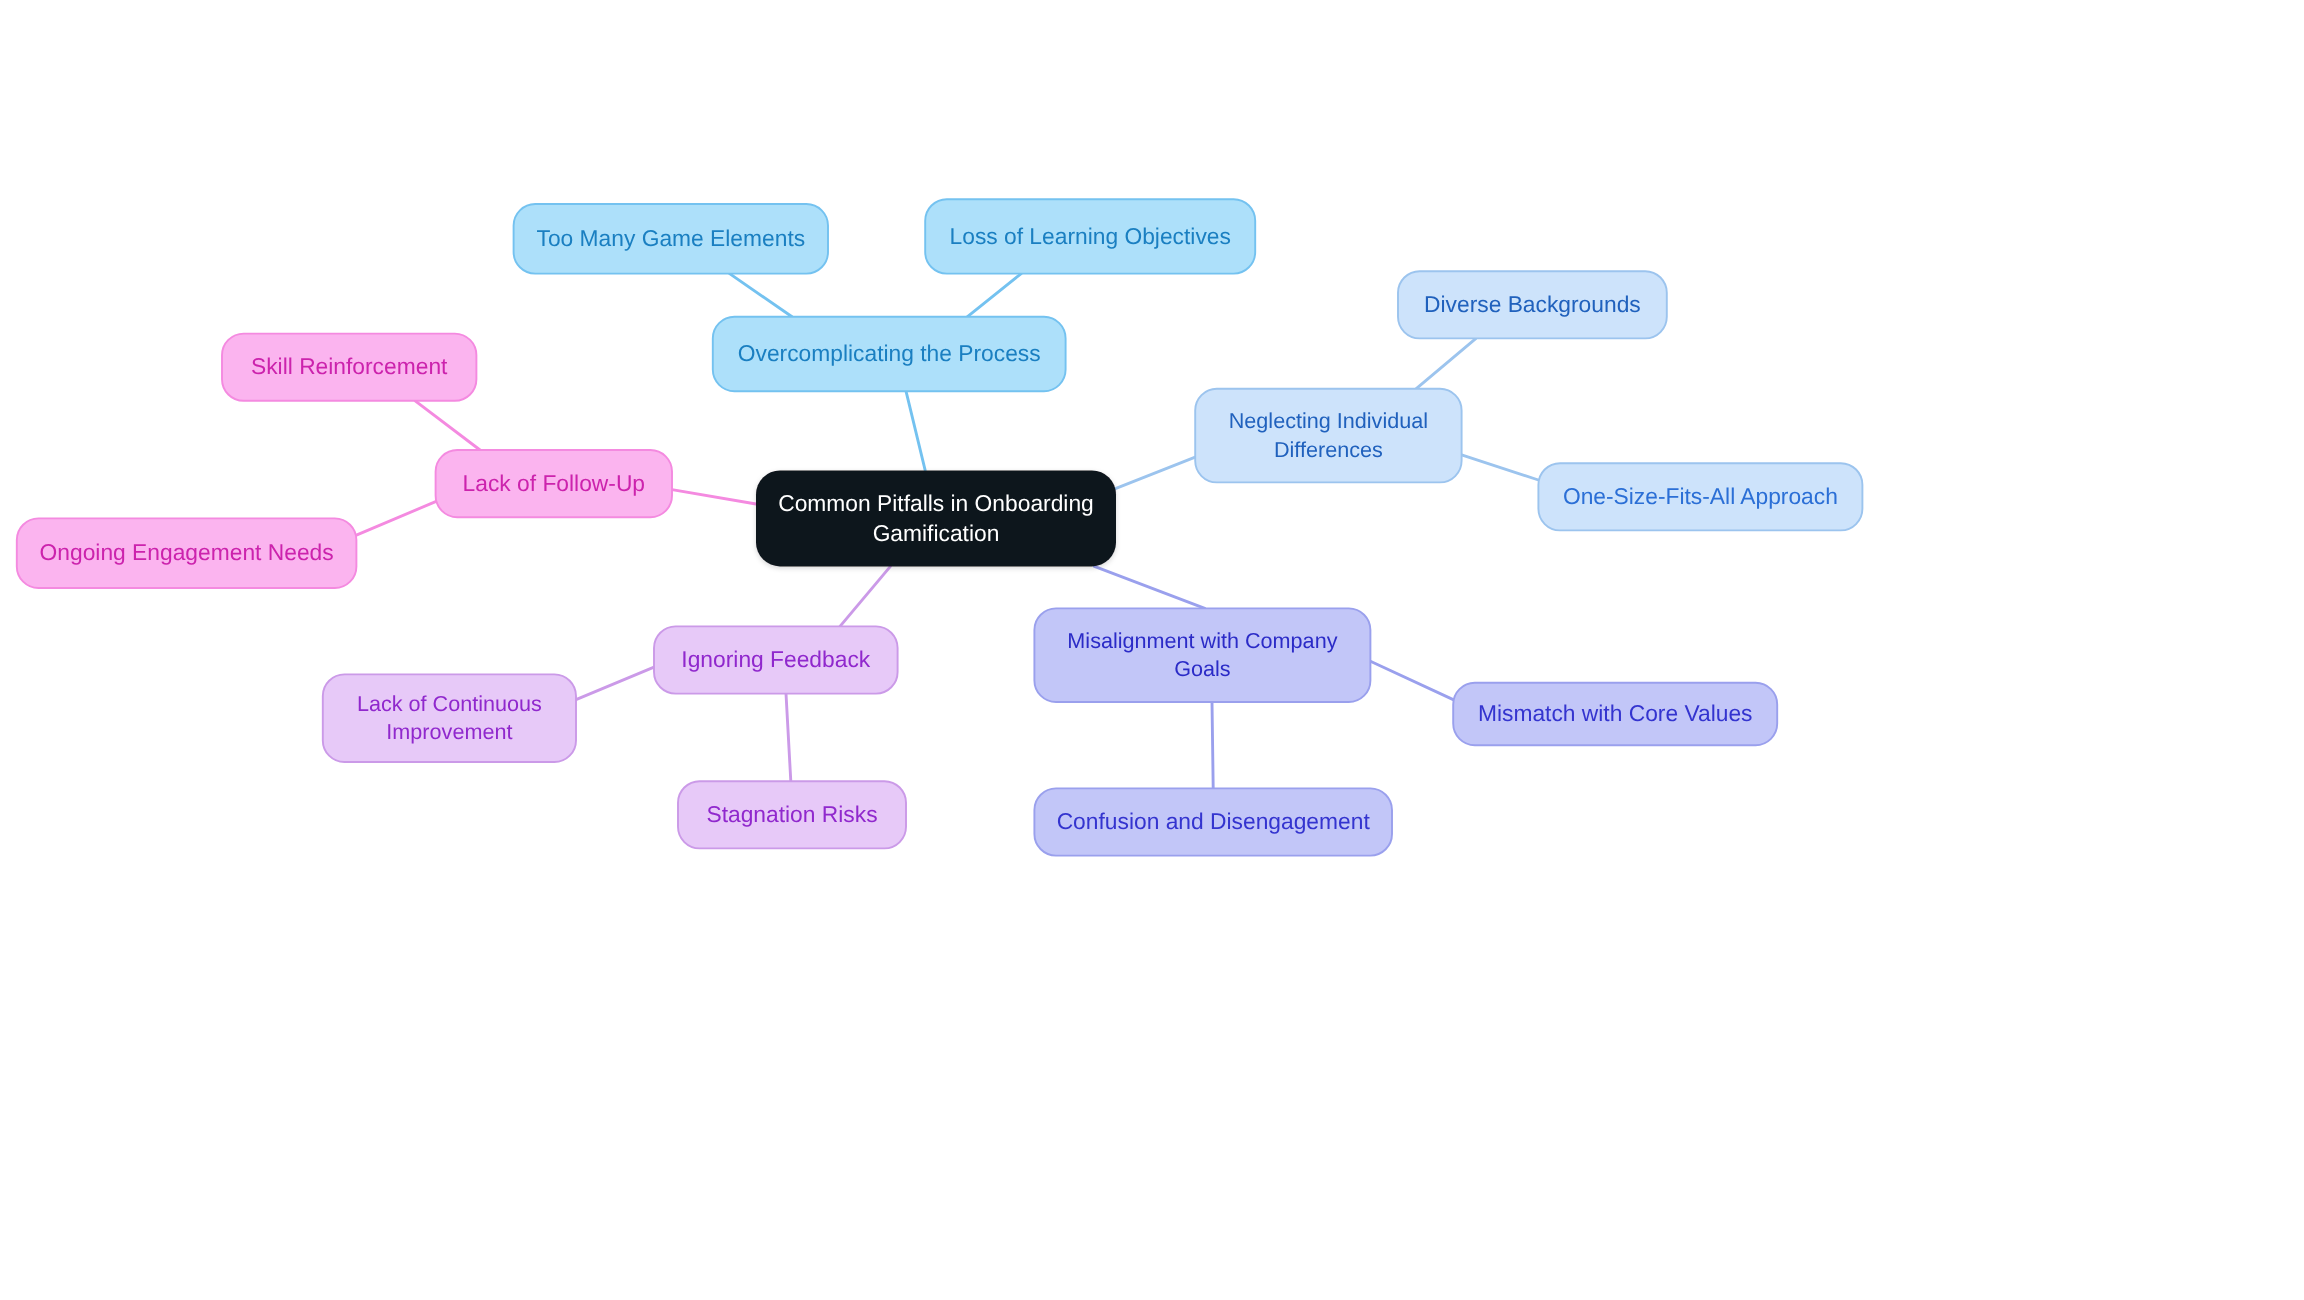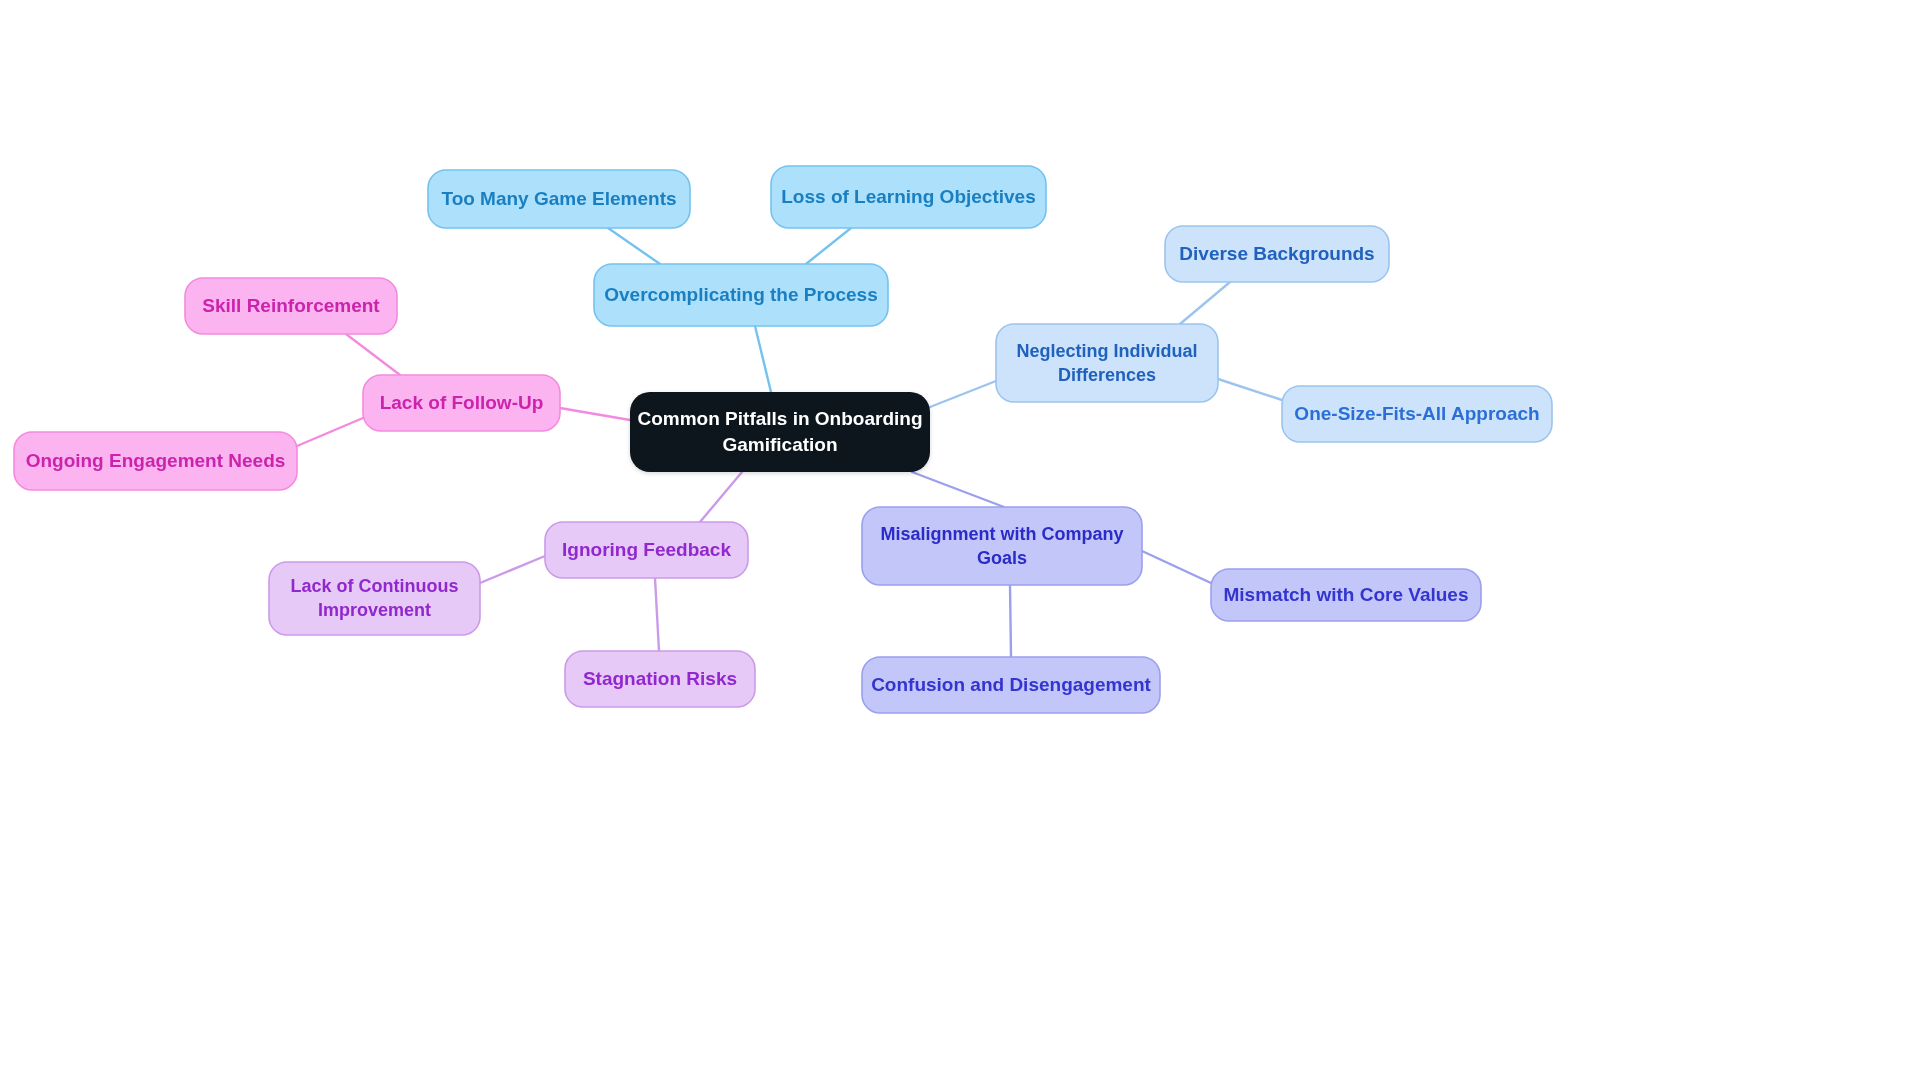--- a/index.html
+++ b/index.html
@@ -11,21 +11,20 @@
     width: 1920px;
     height: 1083px;
     overflow: hidden;
     font-family: "Liberation Sans", sans-serif;
   }
   #mindmap-canvas {
     position: relative;
     width: 1920px;
     height: 1011px;
     background: #ffffff;
-    font-weight: bold;
   }
   svg.layer {
     position: absolute;
     top: 0;
     left: 0;
     width: 1920px;
     height: 1083px;
   }
   .edge {
     fill: none;

